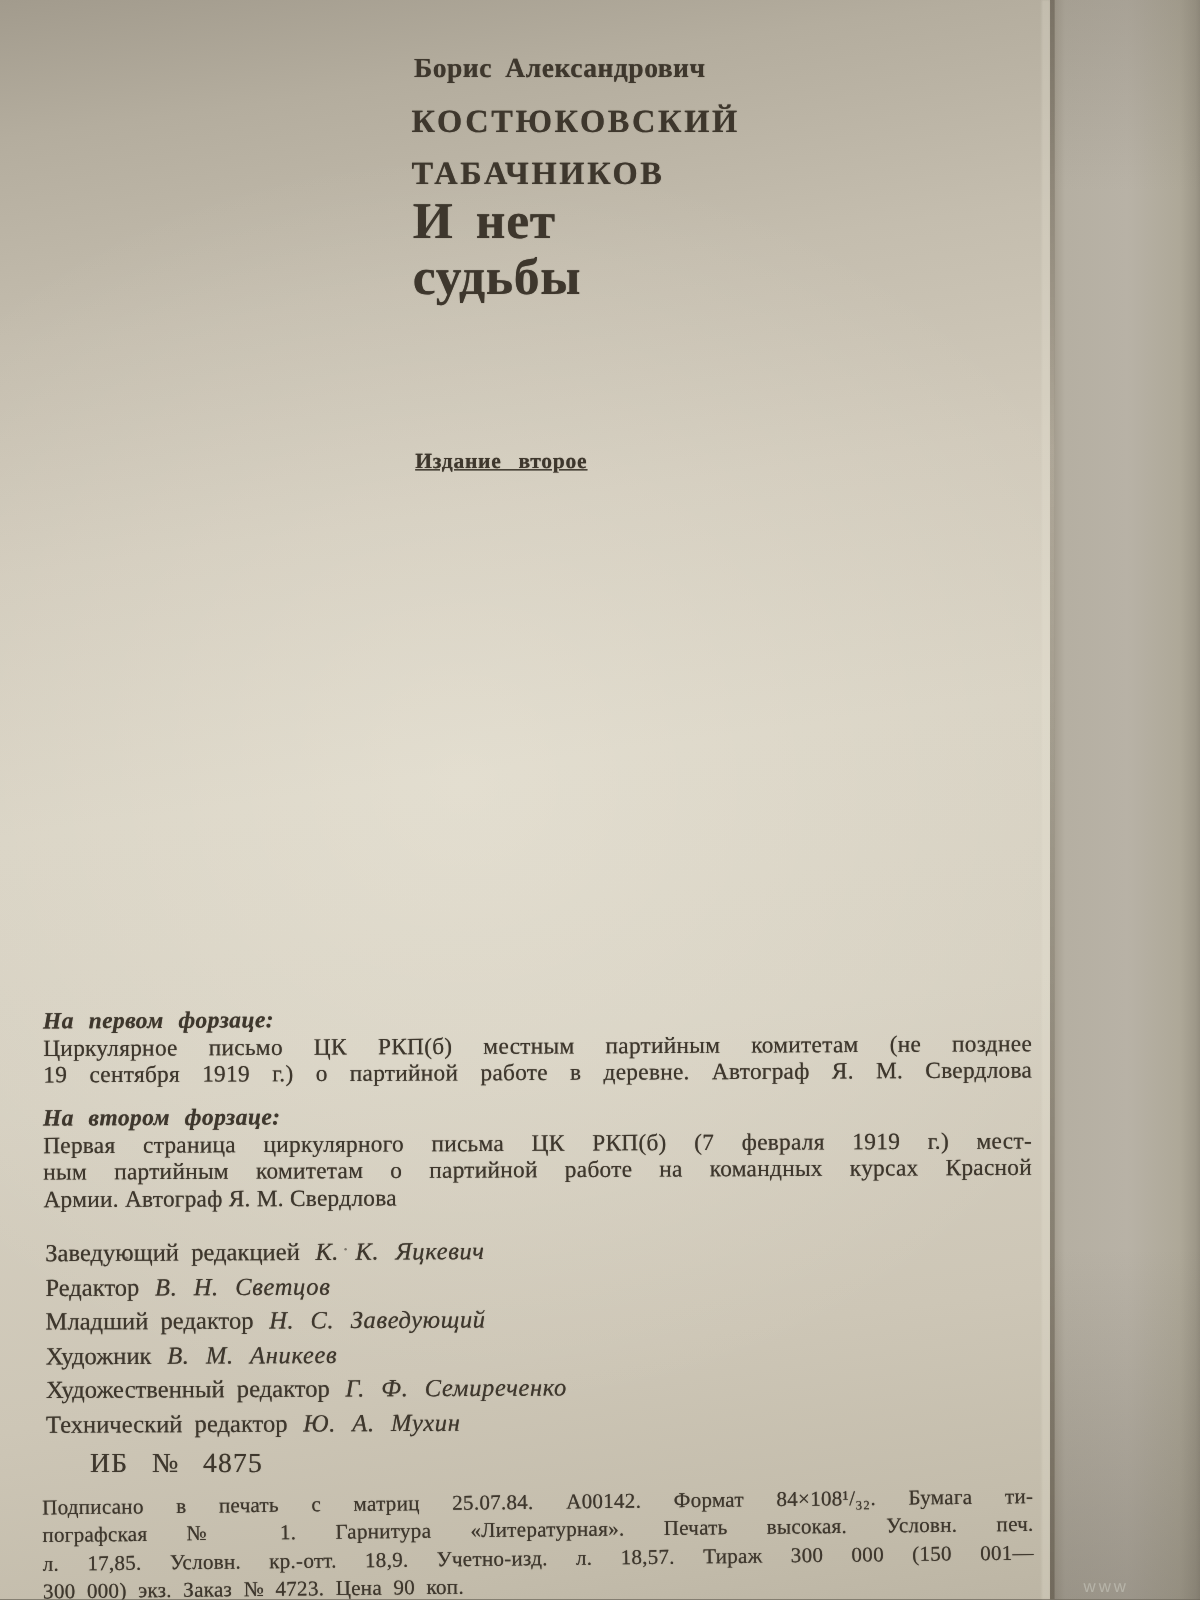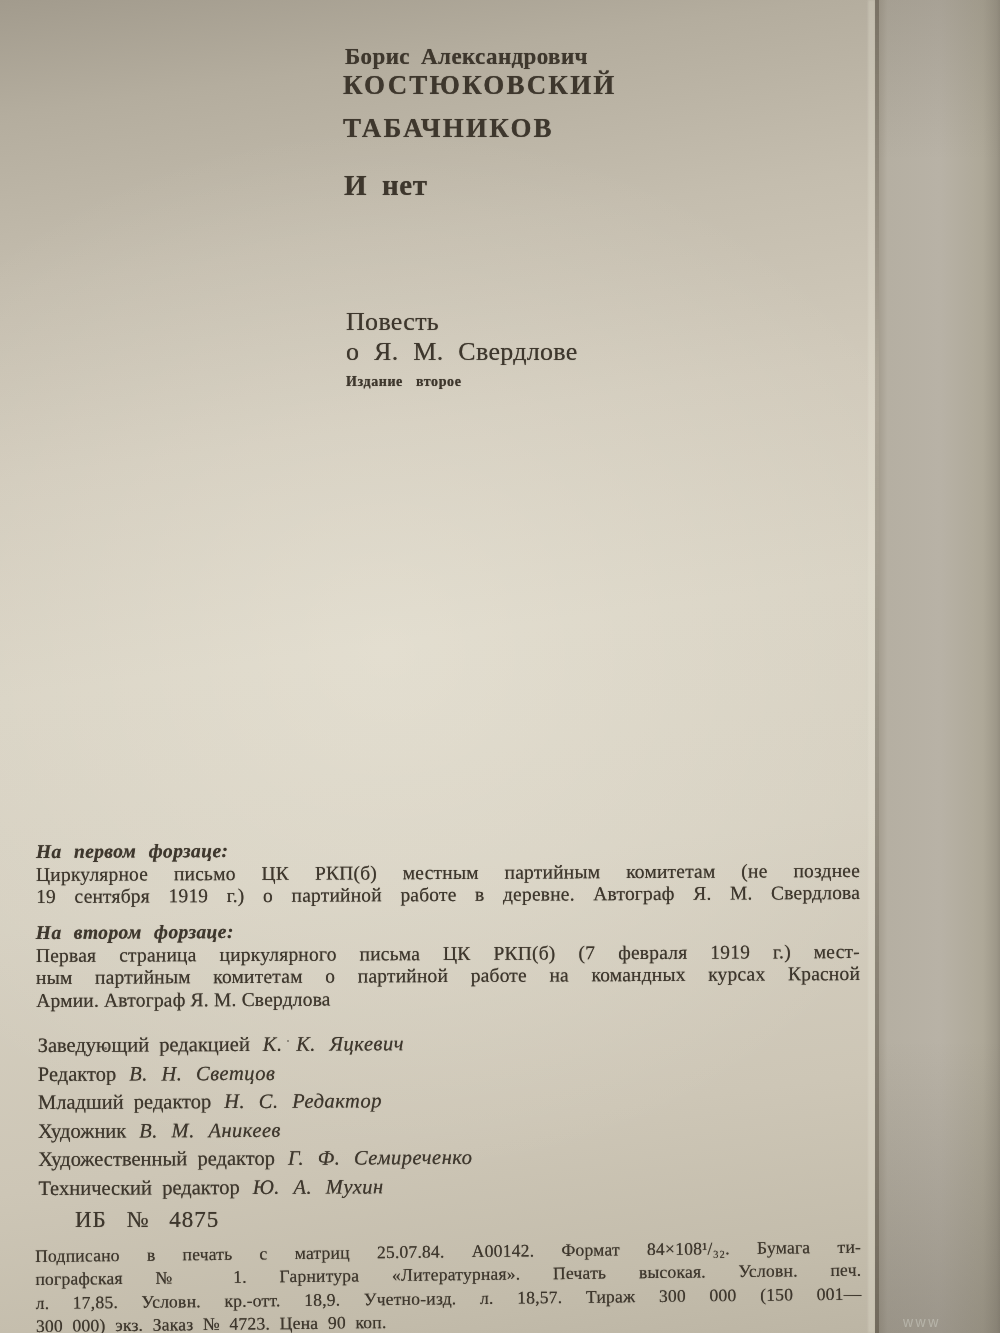--- a/index.html
+++ b/index.html
@@ -40,24 +40,24 @@
     background:rgba(235,230,214,0.28);filter:blur(1px);
   }
 
   .txt{
     position:absolute;color:#3e372d;
     text-shadow:0 0 0.7px rgba(62,55,45,0.78);
   }
 
   
   .author-given{font-size:23px;font-weight:700;line-height:25px;letter-spacing:0.4px;word-spacing:5px;}
-  .author-surname{font-size:27px;font-weight:700;line-height:30px;letter-spacing:2.2px;margin-top:1px;}
-  .book-title{font-size:29px;font-weight:700;line-height:46.5px;letter-spacing:0.6px;word-spacing:7px;}
+  .author-surname{font-size:27px;font-weight:700;line-height:30px;letter-spacing:2.2px;margin-top:17px;}
+  .book-title{font-size:43px;font-weight:700;line-height:46.5px;letter-spacing:0.6px;word-spacing:7px;}
   .subtitle{font-size:26px;line-height:30px;word-spacing:8px;letter-spacing:0.3px;}
-  .edition{font-size:14px;word-spacing:9px;letter-spacing:0.6px;font-weight:600;}
+  .edition{font-size:18px;word-spacing:9px;letter-spacing:0.6px;font-weight:600;text-decoration:underline;}
 
   
   .block{width:824px;font-size:19.5px;line-height:22.6px;letter-spacing:0.2px;}
   .ep-heading{font-style:italic;font-weight:600;word-spacing:7px;letter-spacing:0.4px;}
   .line{display:block;}
   .just{text-align:justify;text-align-last:justify;}
 
   .credits{font-size:20.5px;line-height:28.6px;}
   .credit-role{word-spacing:5px;}
   .credit-name{font-style:italic;margin-left:13px;word-spacing:8px;letter-spacing:0.5px;}
@@ -90,26 +90,23 @@
 
   <div class="speck" style="left:104px;top:1047px;width:3px;height:3px;"></div>
   <div class="speck" style="left:287px;top:1040px;width:2px;height:2px;"></div>
 
   <div class="txt author-given" style="left:345px;top:44px;">Борис Александрович</div>
   <div class="txt author-surname" style="left:343px;top:69px;">КОСТЮКОВСКИЙ</div>
   <div class="txt author-surname" style="left:343px;top:112px;text-align:center;">ТАБАЧНИКОВ</div>
 
   <div class="txt book-title" style="left:344px;top:162px;">
     <div class="line">И нет</div>
+    <div class="line">судьбы</div>
   </div>
 
-  <div class="txt subtitle" style="left:346px;top:307px;">
-    <div class="line">Повесть</div>
-    <div class="line">о Я. М. Свердлове</div>
-  </div>
 
   <div class="txt edition" style="left:346px;top:374px;">Издание второе</div>
 
   <div class="txt block tilt-sm" style="left:36px;top:841px;">
     <div class="ep-heading">На первом форзаце:</div>
     <span class="line just">Циркулярное письмо ЦК РКП(б) местным партийным комитетам (не позднее</span>
     <span class="line just">19 сентября 1919 г.) о партийной работе в деревне. Автограф Я. М. Свердлова</span>
   </div>
 
   <div class="txt block tilt-sm" style="left:36px;top:922px;">
@@ -120,21 +117,21 @@
   </div>
 
   <div class="txt credits tilt-sm" style="left:38px;top:1031px;">
     <div class="line">
       <span class="credit-role">Заведующий редакцией</span><span class="credit-name">К. К. Яцкевич</span>
     </div>
     <div class="line">
       <span class="credit-role">Редактор</span><span class="credit-name">В. Н. Светцов</span>
     </div>
     <div class="line">
-      <span class="credit-role">Младший редактор</span><span class="credit-name">Н. С. Редактор</span>
+      <span class="credit-role">Младший редактор</span><span class="credit-name">Н. С. Заведующий</span>
     </div>
     <div class="line">
       <span class="credit-role">Художник</span><span class="credit-name">В. М. Аникеев</span>
     </div>
     <div class="line">
       <span class="credit-role">Художественный редактор</span><span class="credit-name">Г. Ф. Семиреченко</span>
     </div>
     <div class="line">
       <span class="credit-role">Технический редактор</span><span class="credit-name">Ю. А. Мухин</span>
     </div>

